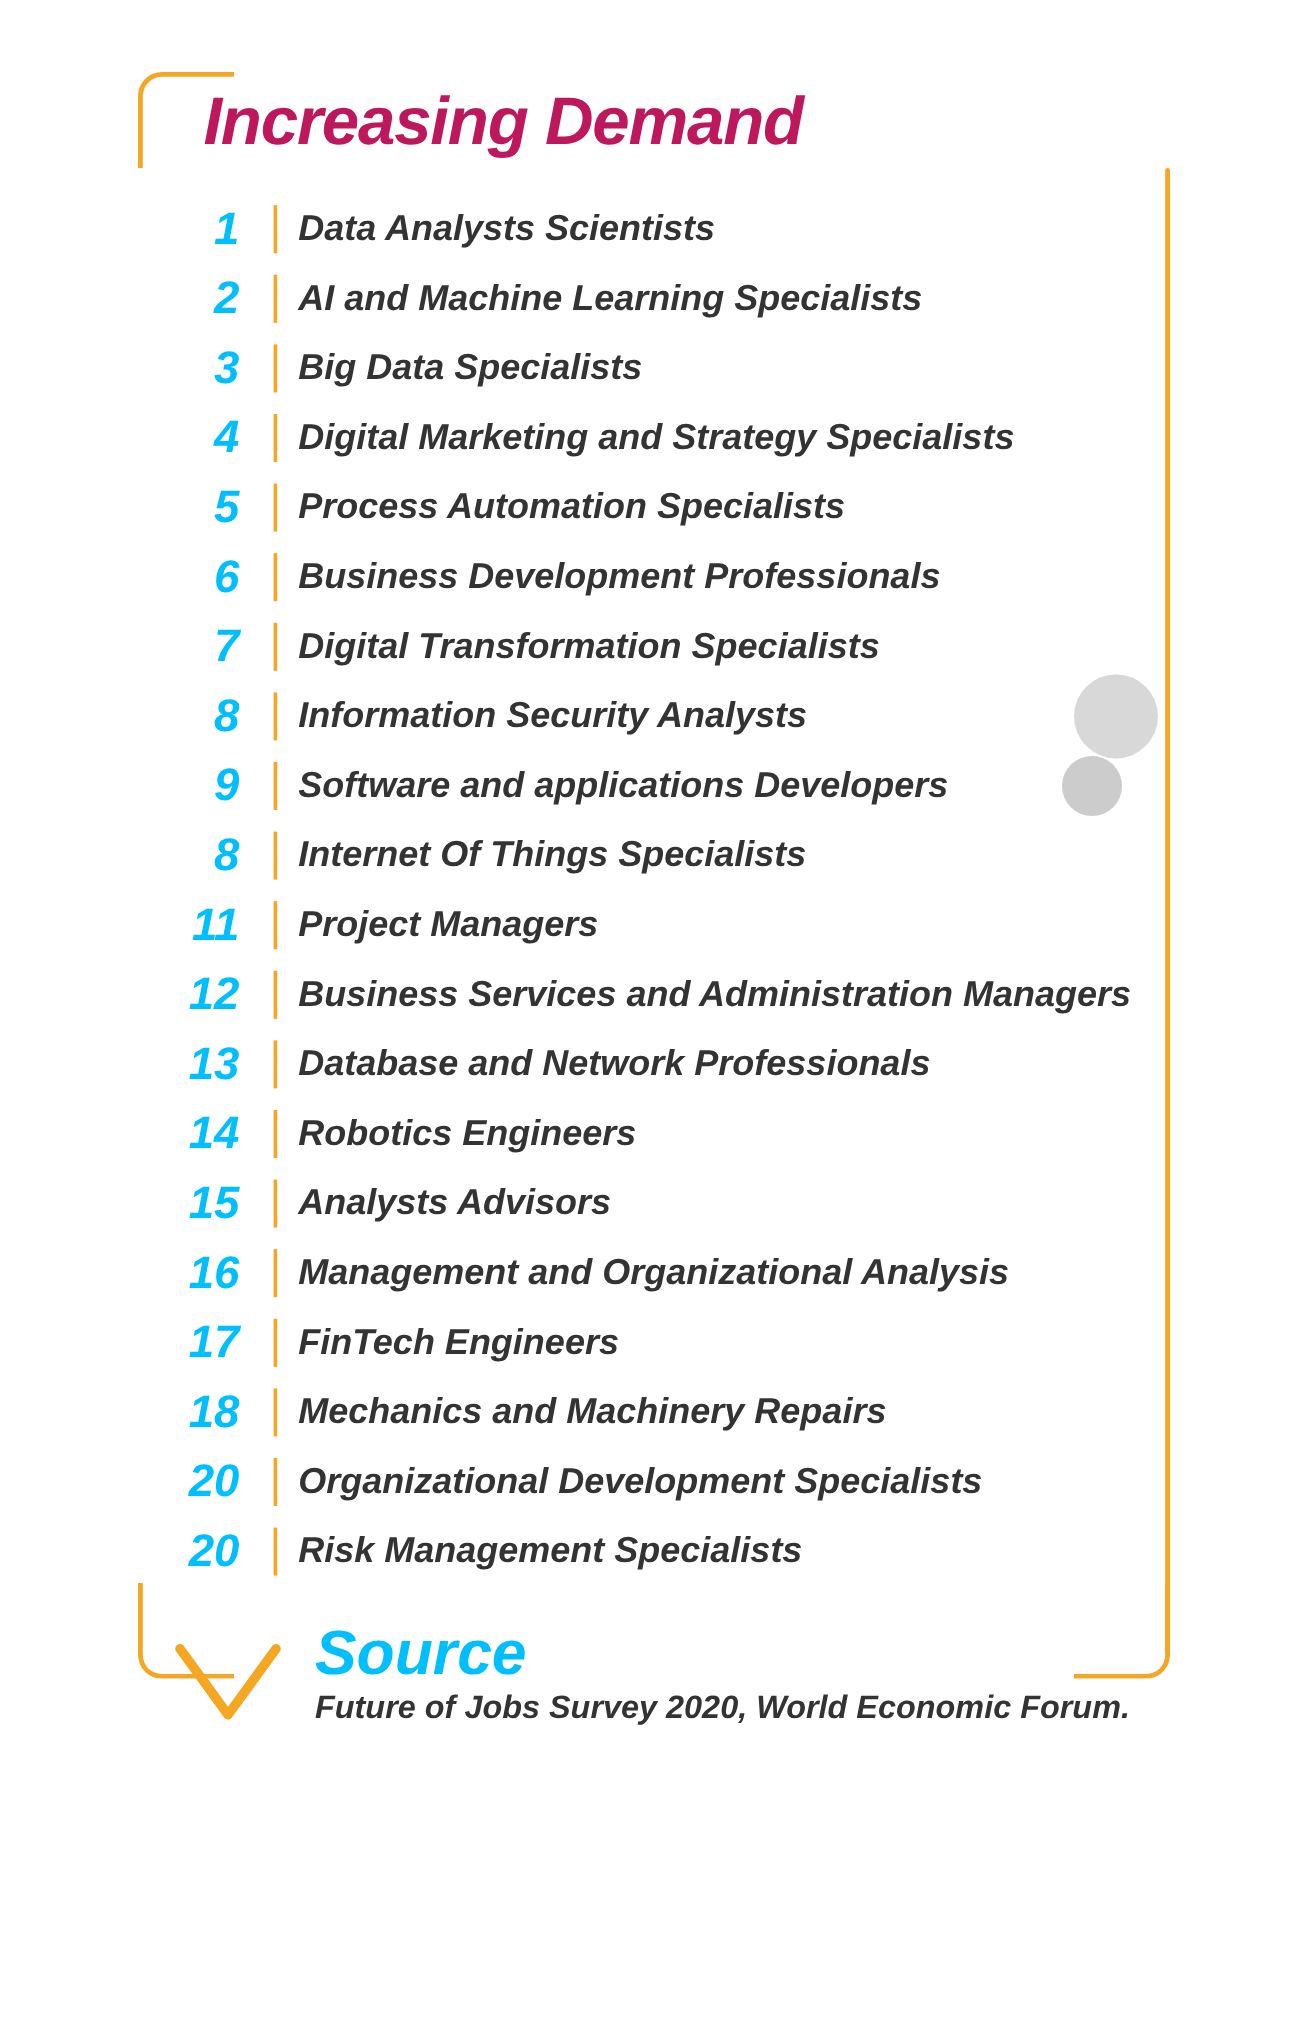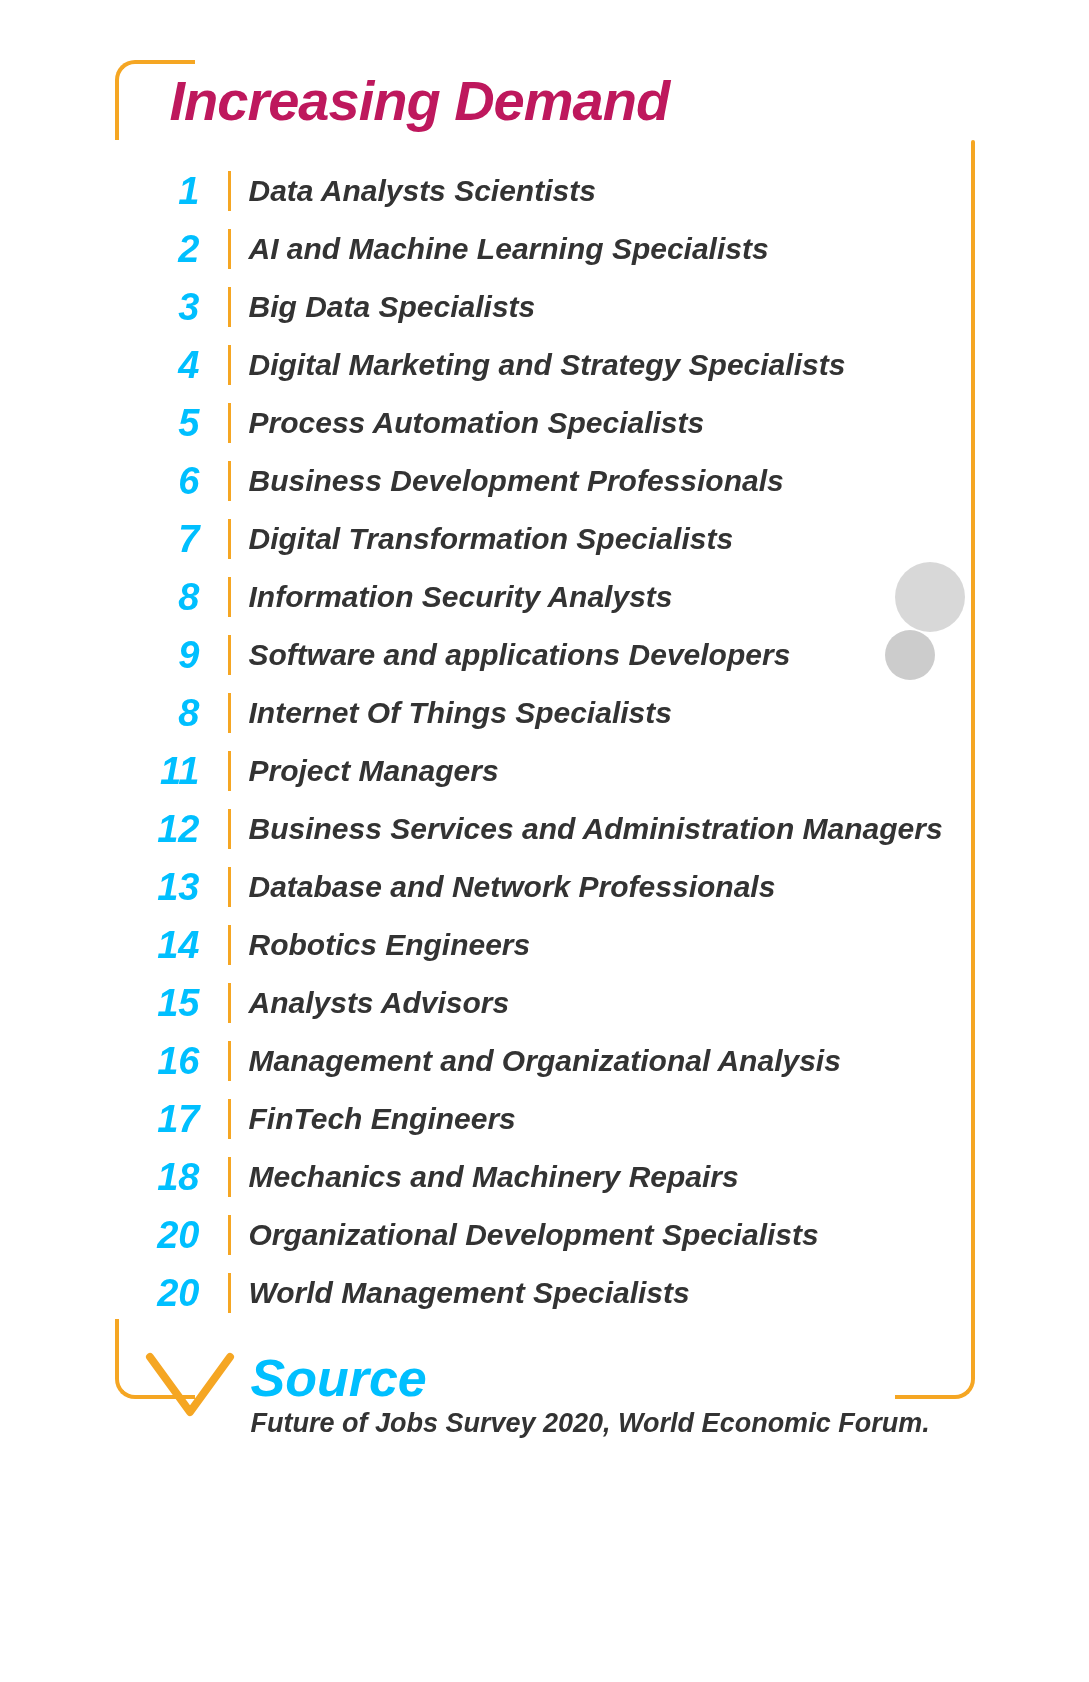--- a/index.html
+++ b/index.html
@@ -145,22 +145,22 @@
       height: 50px;
       background: #AAAAAA;
       border-radius: 50%;
       opacity: 0.6;
     }
 
     .source-section {
       padding: 10px 60px 40px 60px;
       position: relative;
       display: flex;
-      align-items: flex-start;
-      gap: 16px;
+      align-items: flex-end;
+      gap: 28px;
     }
 
     .chevron-svg {
       width: 90px;
       height: 70px;
       flex-shrink: 0;
     }
 
     .source-text-group {
       display: flex;
@@ -291,21 +291,21 @@
         <span class="item-text">Mechanics and Machinery Repairs</span>
       </div>
       <div class="list-item">
         <span class="item-number">20</span>
         <div class="divider-line"></div>
         <span class="item-text">Organizational Development Specialists</span>
       </div>
       <div class="list-item">
         <span class="item-number">20</span>
         <div class="divider-line"></div>
-        <span class="item-text">World Management Specialists</span>
+        <span class="item-text">Risk Management Specialists</span>
       </div>
     </div>
 
   <div class="source-section">
     <svg class="chevron-svg" viewBox="0 0 90 70" xmlns="http://www.w3.org/2000/svg">
       <polyline points="5,5 45,60 85,5" fill="none" stroke="#F5A623" stroke-width="8" stroke-linecap="round" stroke-linejoin="round"></polyline>
     </svg>
     <div class="source-text-group">
       <span class="source-label">Source</span>
       <span class="source-sub">Future of Jobs Survey 2020, World Economic Forum.</span>

